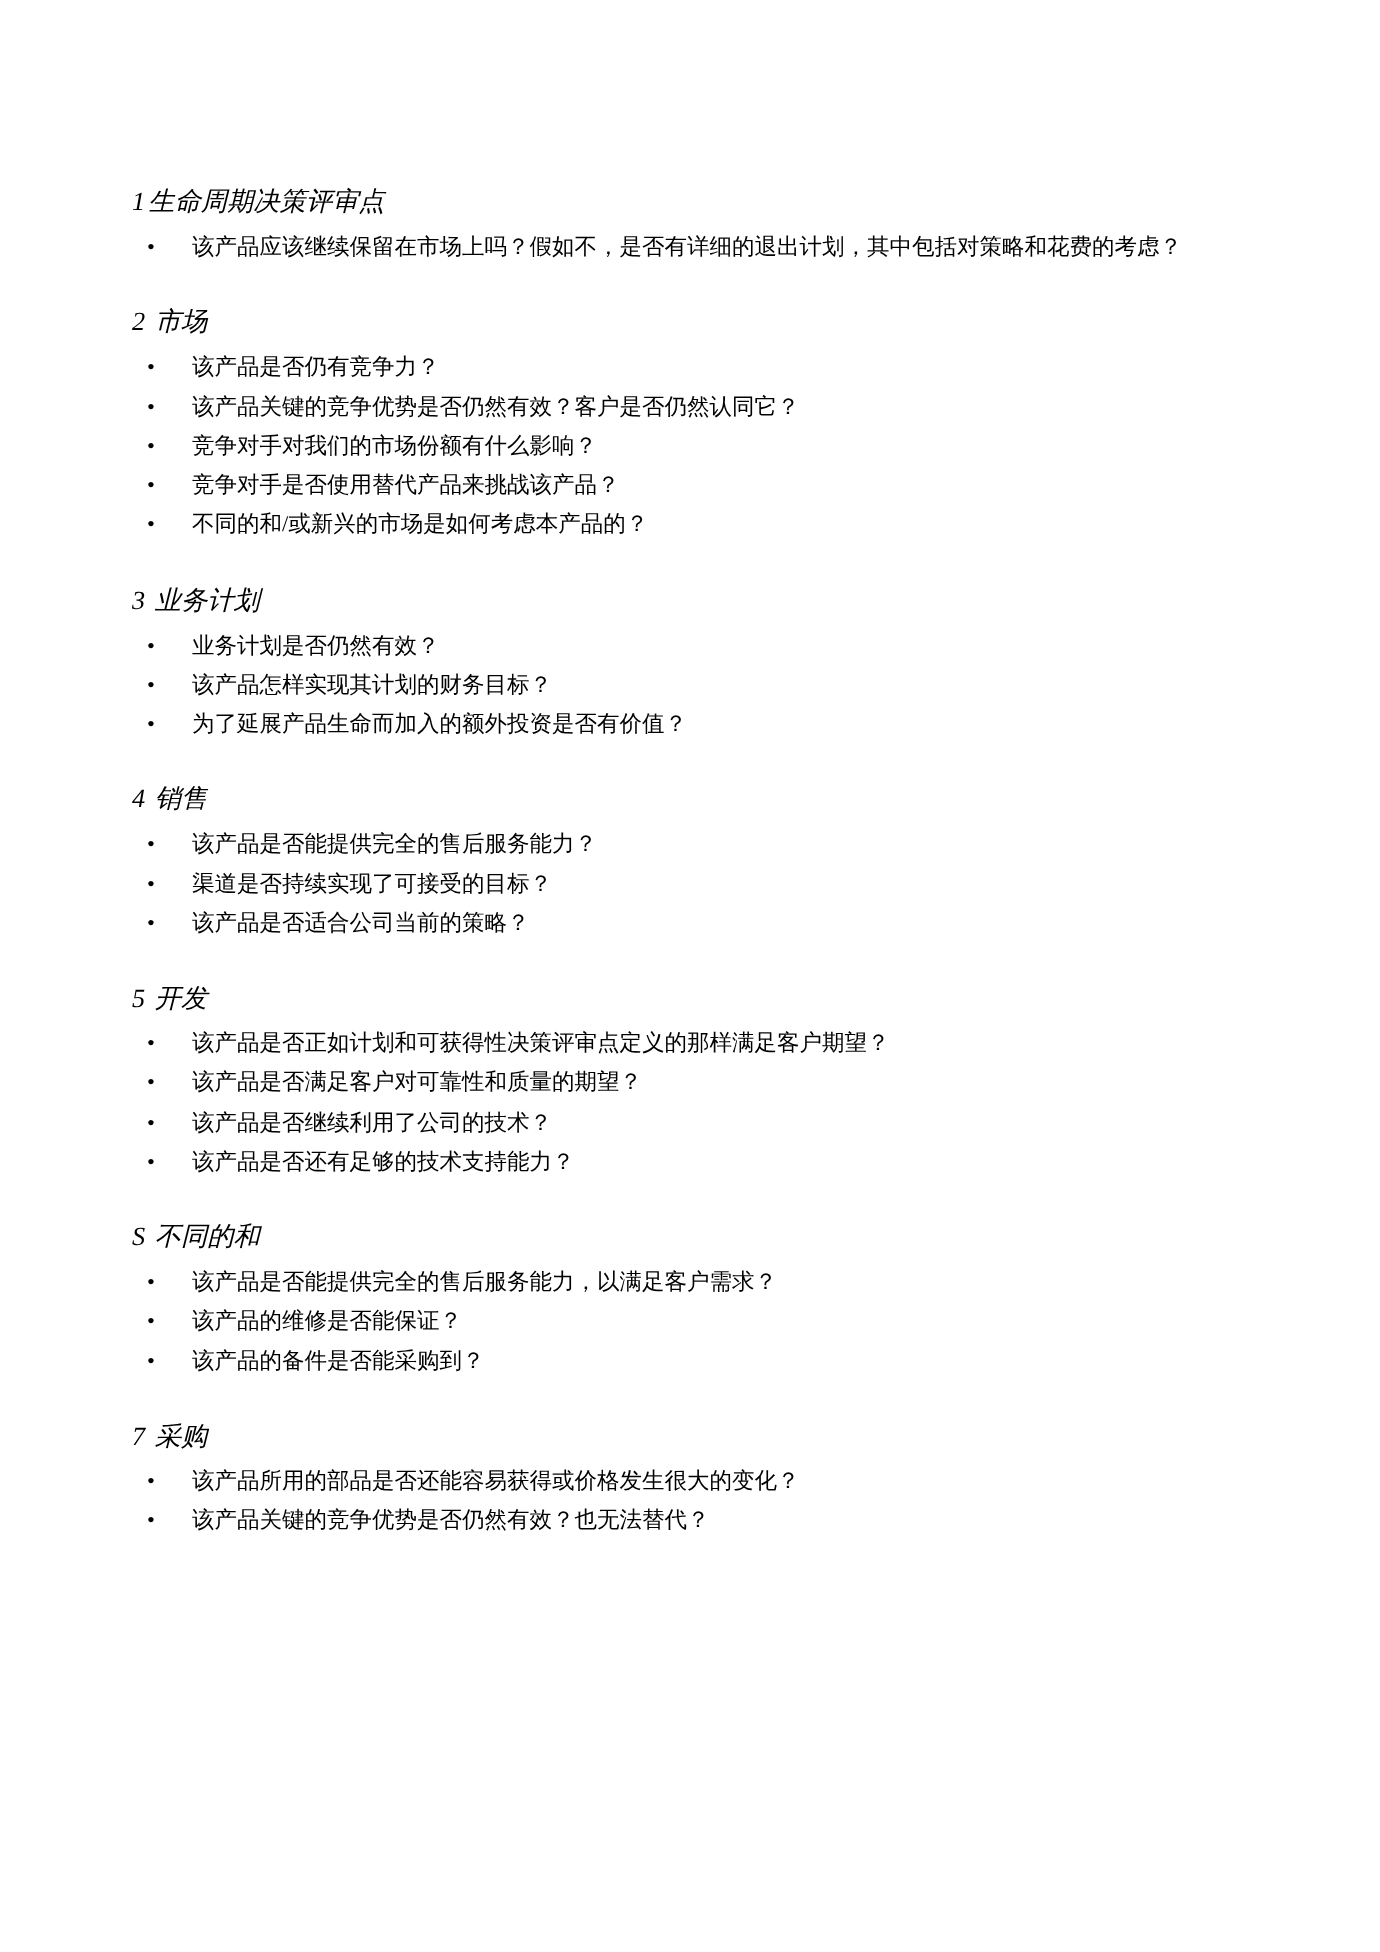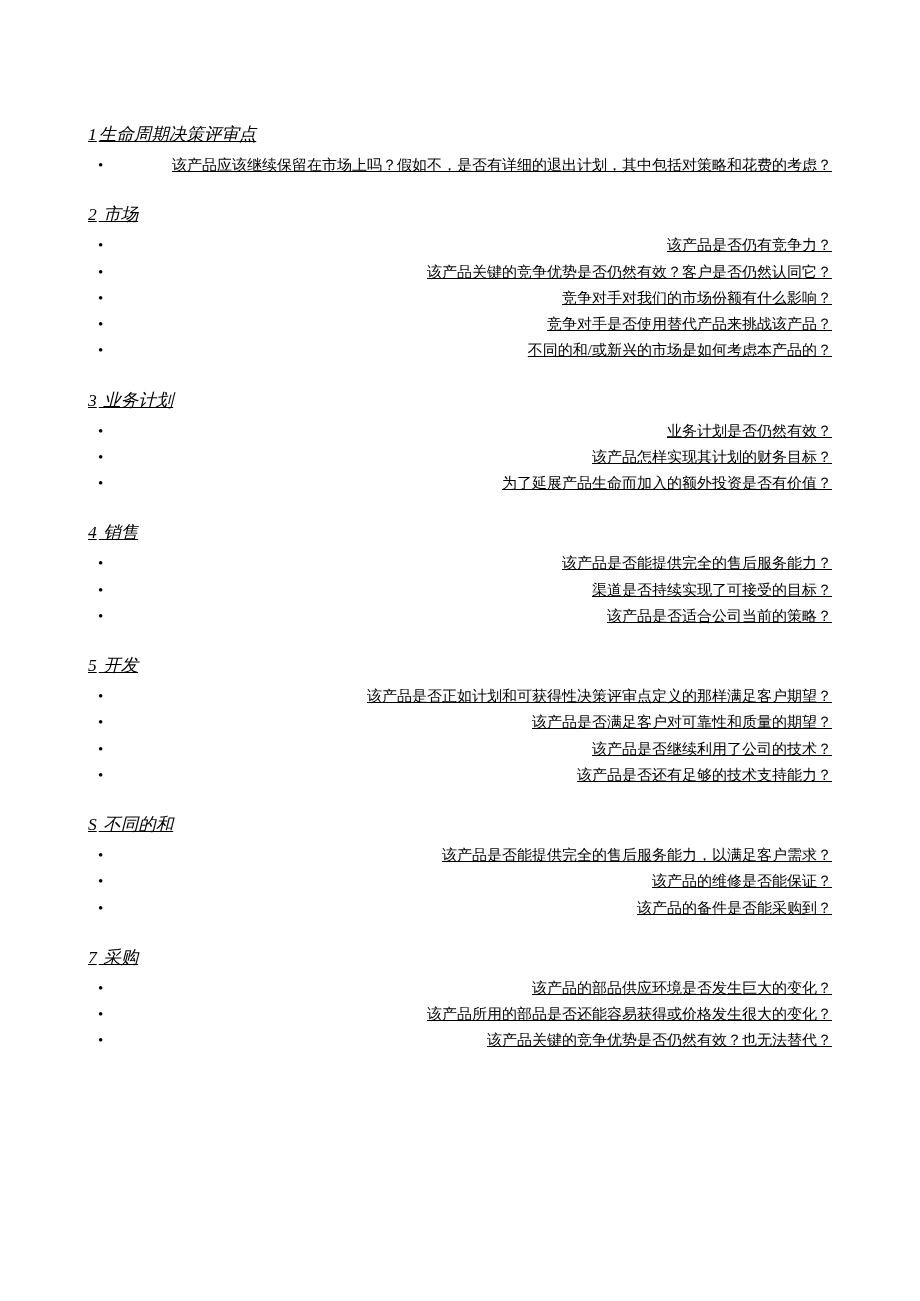--- a/index.html
+++ b/index.html
@@ -10,35 +10,33 @@
     body {
       background: #ffffff;
       font-family: "SimSun", "宋体", serif;
       width: 920px;
       height: 1301px;
       padding: 122px 88px 0 88px;
       color: #000000;
     }
     .section {
       margin-bottom: 24px;
-      text-decoration: underline;
     }
     .section-heading {
       font-size: 17.5px;
       font-style: italic;
       margin-bottom: 6px;
       font-family: "SimSun", "宋体", serif;
     }
     .section-heading .num {
       font-style: italic;
       margin-right: 2px;
     }
     .bullet-list {
       list-style: none;
-      text-align: right;
     }
     .bullet-item {
       font-size: 15px;
       line-height: 1.75;
       padding-left: 40px;
       position: relative;
     }
     .bullet-item::before {
       content: "•";
       position: absolute;
@@ -96,18 +94,17 @@
       <div class="section-heading"><span class="num">S</span><span> 不同的和</span></div>
       <ul class="bullet-list">
         <li class="bullet-item">该产品是否能提供完全的售后服务能力，以满足客户需求？</li>
         <li class="bullet-item">该产品的维修是否能保证？</li>
         <li class="bullet-item">该产品的备件是否能采购到？</li>
       </ul>
     </div>
     <div class="section">
       <div class="section-heading"><span class="num">7</span><span> 采购</span></div>
       <ul class="bullet-list">
-        <li class="bullet-item">该产品的部品供应环境是否发生巨大的变化？</li>
         <li class="bullet-item">该产品所用的部品是否还能容易获得或价格发生很大的变化？</li>
         <li class="bullet-item">该产品关键的竞争优势是否仍然有效？也无法替代？</li>
       </ul>
     </div>
   </div>
 
 </body></html>

